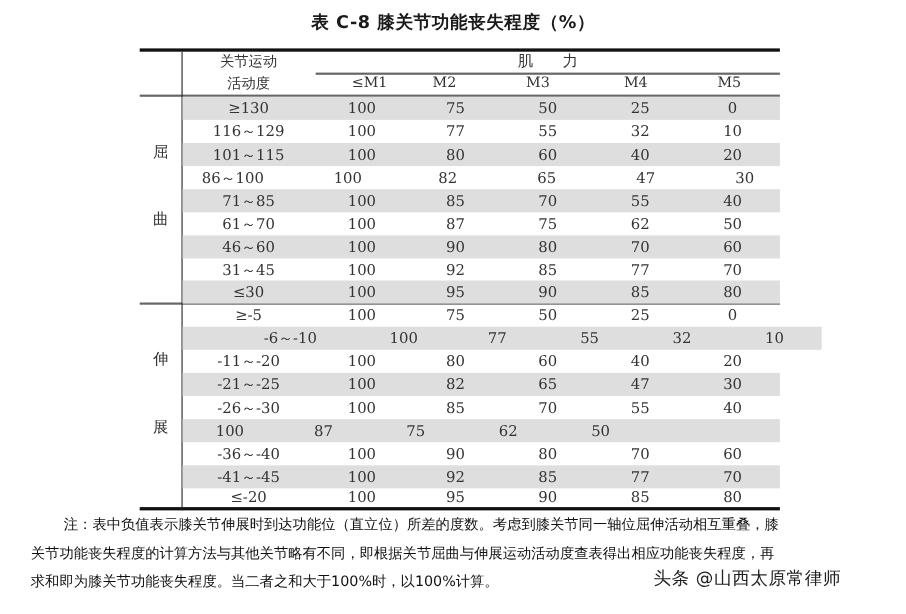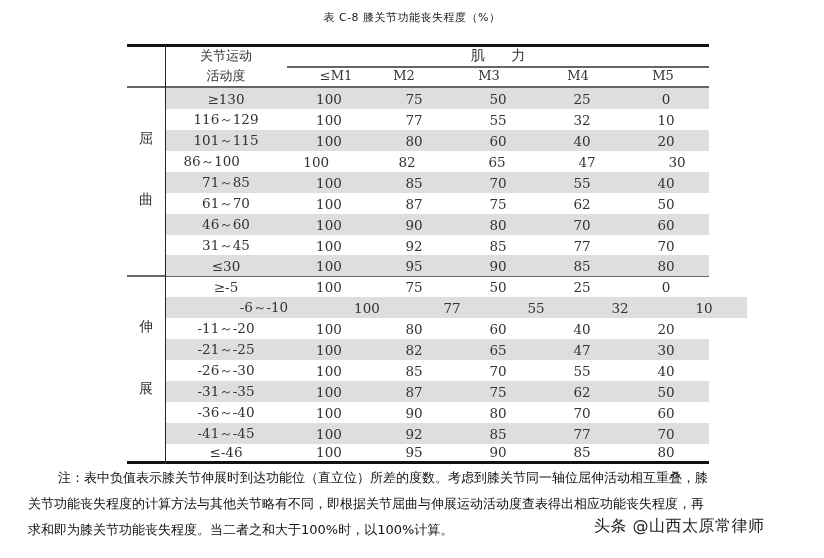--- a/index.html
+++ b/index.html
@@ -1,20 +1,20 @@
 <!DOCTYPE html>
 <html><head>
 <meta charset="utf-8">
 <style>
   html, body { margin:0; padding:0; background:#ffffff; }
   body { width:824px; height:558px; position:relative; overflow:hidden;
          font-family:"DejaVu Serif","Liberation Serif",serif; color:#222; }
   .title { position:absolute; top:10px; left:0; width:824px; text-align:center;
-           font-family:"DejaVu Sans","Liberation Sans",sans-serif; font-weight:normal;
-           font-size:11px; color:#1a1a1a; letter-spacing:0.5px; }
+           font-family:"DejaVu Sans","Liberation Sans",sans-serif; font-weight:bold;
+           font-size:16px; color:#1a1a1a; letter-spacing:0.5px; }
   .tbl { position:absolute; left:127px; top:44px; width:582px; }
   .rule-thick { position:absolute; left:0; width:582px; height:3px; background:#111; }
   .rule-thin { position:absolute; height:1.5px; background:#666; }
   .vline { position:absolute; left:38px; width:1px; background:#222; }
   .hdr-cell { position:absolute; font-size:13px; text-align:center; color:#333; }
   .row { position:absolute; left:39px; width:543px; height:21px; display:flex; align-items:center; }
   .row.shade { background:#dedede; }
   .cell { font-size:13.5px; text-align:center; color:#333; }
   .c0 { width:120px; }
   .c1 { width:86px;text-align:center; }
@@ -160,21 +160,20 @@
   </div>
   <div class="row" style="top:316px;">
     <span class="cell c0">-26～-30</span>
     <span class="cell c1">100</span>
     <span class="cell cm">85</span>
     <span class="cell cm">70</span>
     <span class="cell cm">55</span>
     <span class="cell cm">40</span>
   </div>
   <div class="row shade" style="top:337px;">
-    <span class="cell c0">-31～-35</span>
     <span class="cell c1">100</span>
     <span class="cell cm">87</span>
     <span class="cell cm">75</span>
     <span class="cell cm">62</span>
     <span class="cell cm">50</span>
   </div>
   <div class="row" style="top:358px;">
     <span class="cell c0">-36～-40</span>
     <span class="cell c1">100</span>
     <span class="cell cm">90</span>
@@ -184,21 +183,21 @@
   </div>
   <div class="row shade" style="top:379px;">
     <span class="cell c0">-41～-45</span>
     <span class="cell c1">100</span>
     <span class="cell cm">92</span>
     <span class="cell cm">85</span>
     <span class="cell cm">77</span>
     <span class="cell cm">70</span>
   </div>
   <div class="row" style="top:397px;">
-    <span class="cell c0">≤-46</span>
+    <span class="cell c0">≤-20</span>
     <span class="cell c1">100</span>
     <span class="cell cm">95</span>
     <span class="cell cm">90</span>
     <span class="cell cm">85</span>
     <span class="cell cm">80</span>
   </div>
 </div>
 
 <div class="note" style="top:465px;">
   <div style="padding-left:30px; white-space:nowrap;">注：表中负值表示膝关节伸展时到达功能位（直立位）所差的度数。考虑到膝关节同一轴位屈伸活动相互重叠，膝</div>

